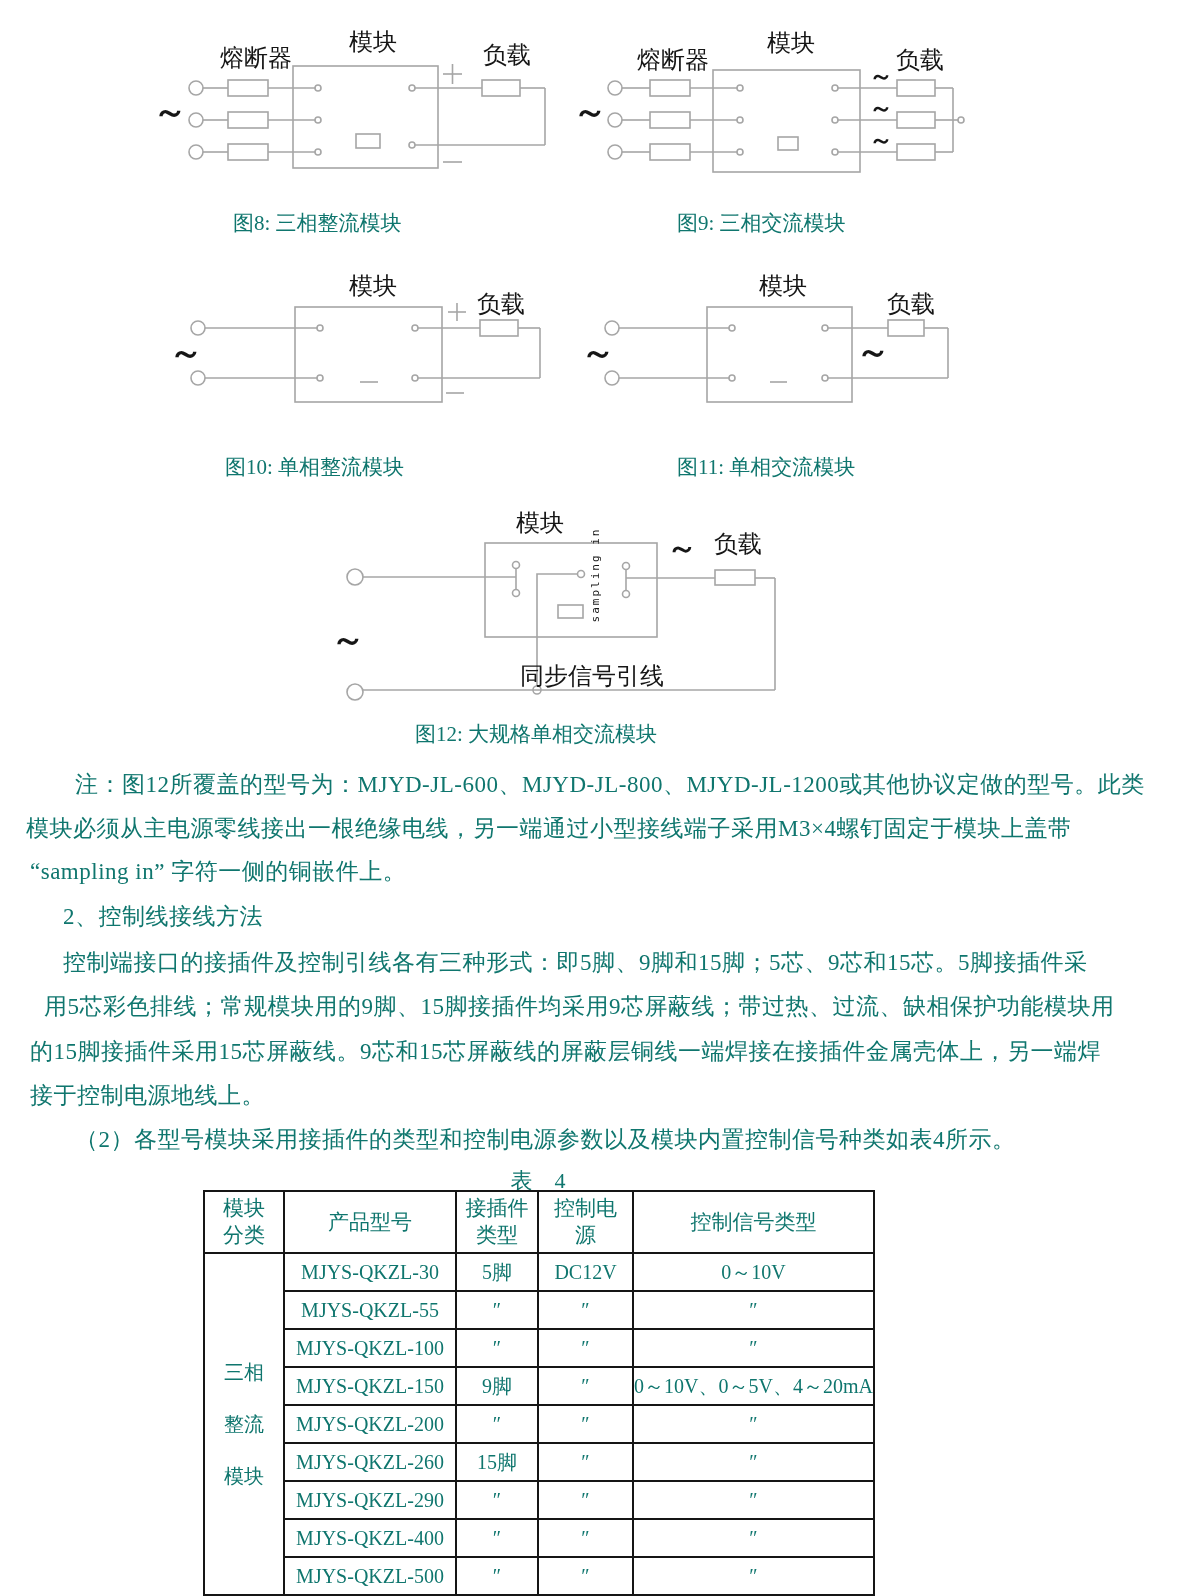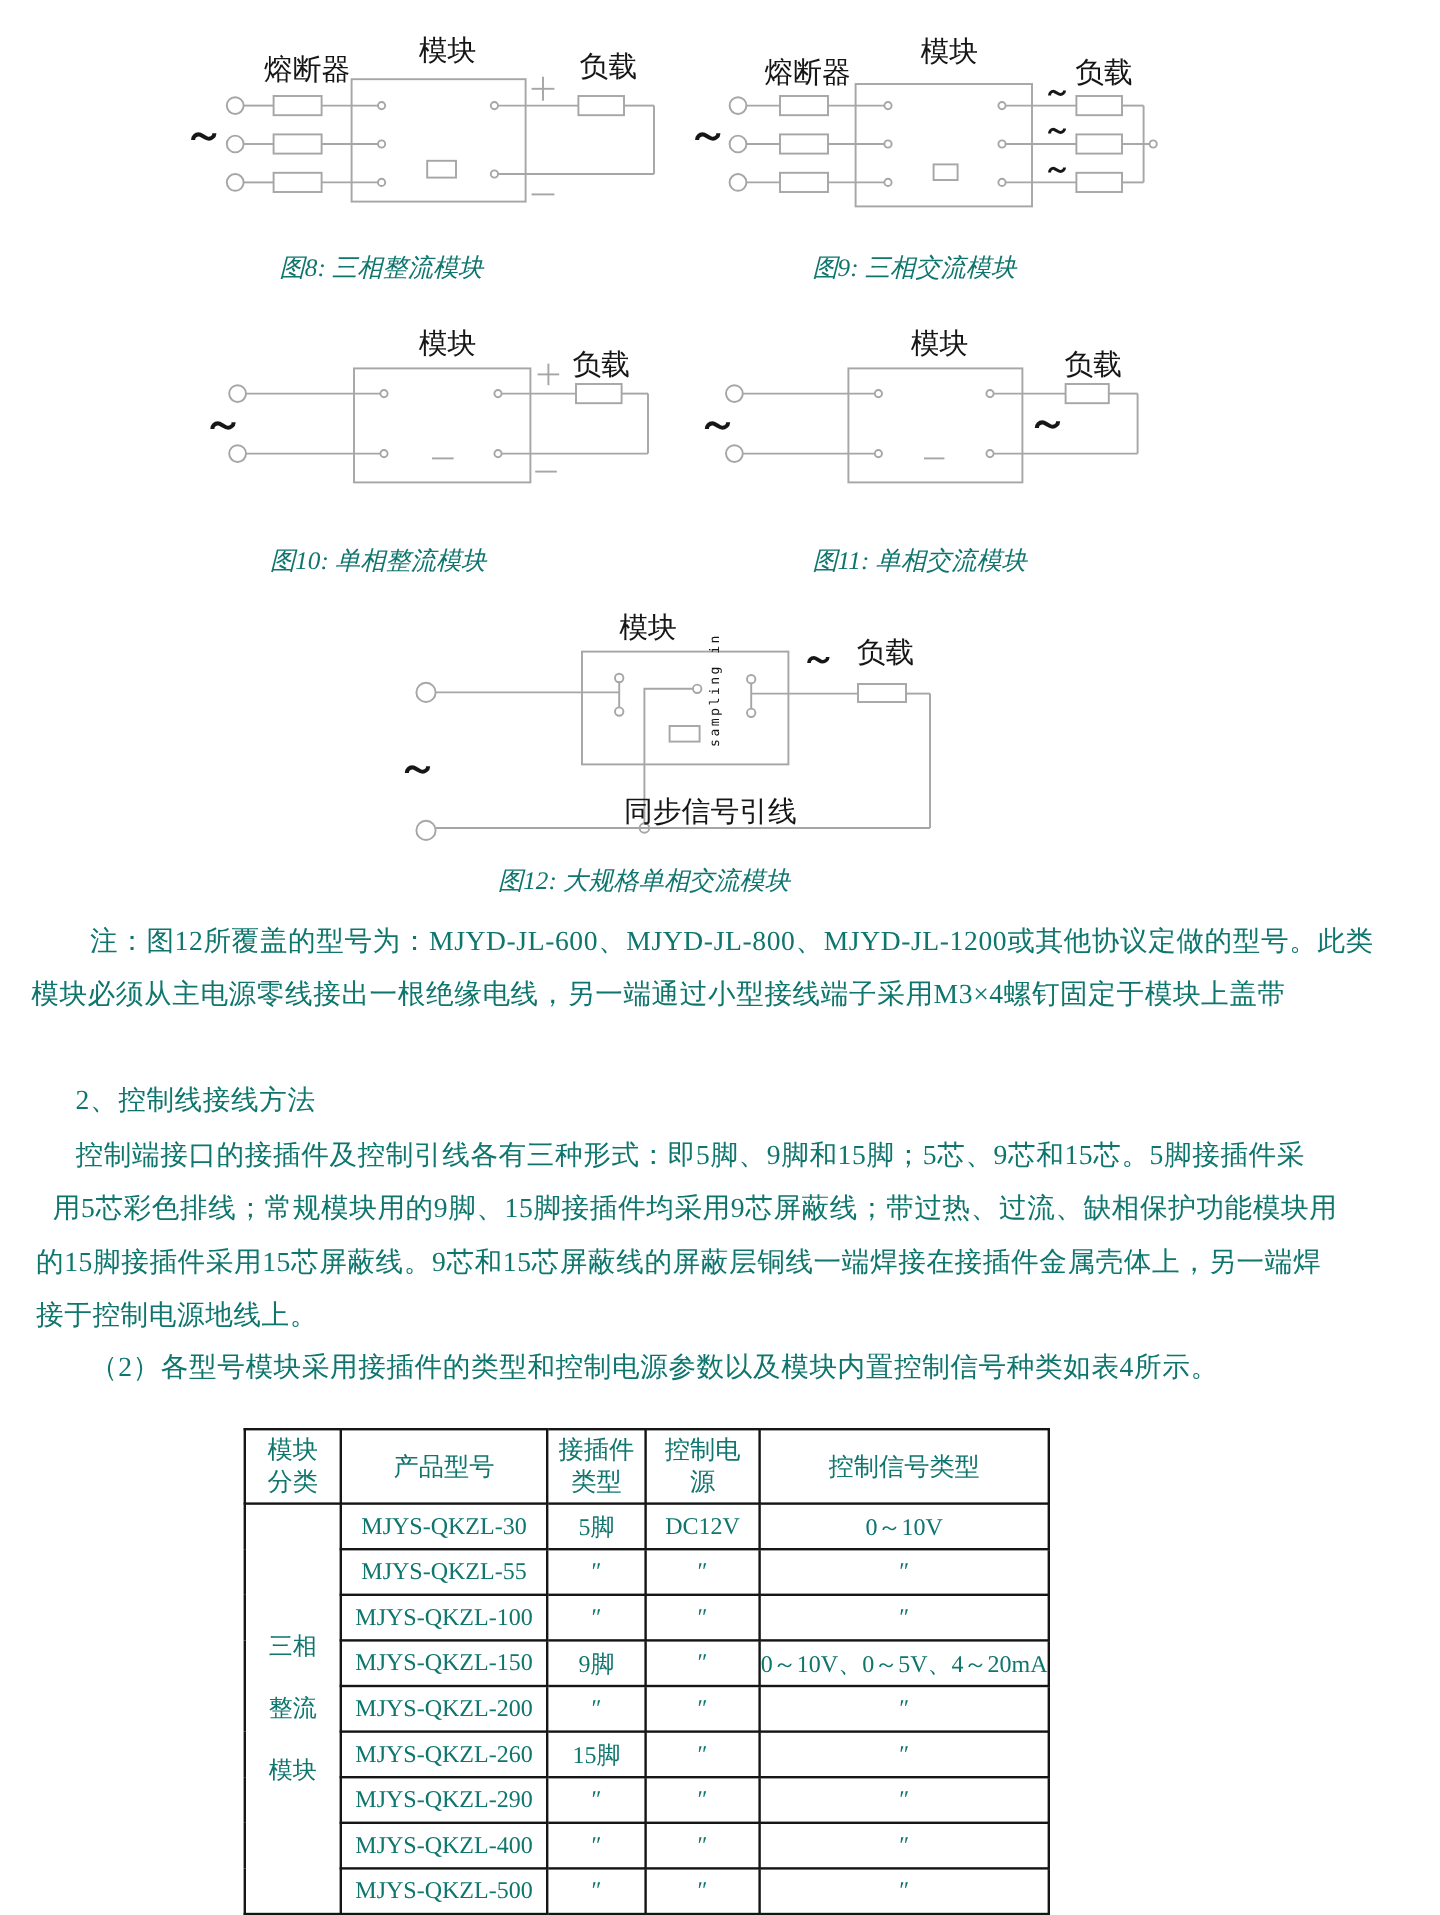--- a/index.html
+++ b/index.html
@@ -5,21 +5,21 @@
   html,body{margin:0;padding:0;background:#e8e8e8;}
   #page{position:relative;width:1200px;height:1596px;background:#ffffff;overflow:hidden;
         font-family:"Liberation Serif","DejaVu Serif",serif;color:#0f766e;}
   svg{position:absolute;overflow:visible;}
   svg line, svg rect, svg circle, svg polyline{stroke:#a6a6a6;stroke-width:1.6;fill:none;}
   svg circle{fill:#ffffff;}
   svg text{fill:#161616;font-family:"Liberation Serif","DejaVu Serif",serif;stroke:none;}
   .diag-label{font-size:24px;}
   .tilde{font-size:34px;font-weight:bold;}
   .tilde-sm{font-size:24px;font-weight:bold;}
-  .caption{position:absolute;font-size:21px;letter-spacing:0px;font-style:italic;}
+  .caption{position:absolute;font-size:21px;letter-spacing:0px;}
   .bodyline{position:absolute;font-size:23px;letter-spacing:0.5px;white-space:nowrap;}
   .tbl-title{position:absolute;left:203px;width:670px;top:1166px;text-align:center;font-size:22px;}
   table.t4{position:absolute;left:203px;top:1190px;width:670px;border-collapse:collapse;
            table-layout:fixed;}
   table.t4 th, table.t4 td{border:2px solid #151515;text-align:center;vertical-align:middle;
            font-weight:normal;padding:0;}
   table.t4 th{font-size:21px;line-height:27px;white-space:pre-line;height:60px;}
   table.t4 td{font-size:20px;height:36px;margin-left:20px;}
   td.model{text-align:left;padding-left:16px;font-size:20px;}
   td.category{font-size:21px;line-height:52px;white-space:pre-line;border-radius:16px;}
@@ -224,28 +224,30 @@
       <line x1="445" y1="80" x2="445" y2="192"></line>
       <line x1="445" y1="192" x2="33" y2="192"></line>
     </g>
     <text class="sync-label" x="190" y="186">同步信号引线</text>
   </svg>
 
   <div class="caption" style="left:415px;top:720px">图12: 大规格单相交流模块</div>
 
   <div class="bodyline" style="left:75px;top:769px">注：图12所覆盖的型号为：MJYD-JL-600、MJYD-JL-800、MJYD-JL-1200或其他协议定做的型号。此类</div>
   <div class="bodyline" style="left:26px;top:813px">模块必须从主电源零线接出一根绝缘电线，另一端通过小型接线端子采用M3×4螺钉固定于模块上盖带</div>
+  <div class="bodyline" style="left:30px;top:856px">“sampling  in” 字符一侧的铜嵌件上。</div>
 
   <div class="bodyline" style="left:63px;top:901px">2、控制线接线方法</div>
   <div class="bodyline" style="left:63px;top:947px">控制端接口的接插件及控制引线各有三种形式：即5脚、9脚和15脚；5芯、9芯和15芯。5脚接插件采</div>
   <div class="bodyline" style="left:44px;top:991px">用5芯彩色排线；常规模块用的9脚、15脚接插件均采用9芯屏蔽线；带过热、过流、缺相保护功能模块用</div>
   <div class="bodyline" style="left:30px;top:1036px">的15脚接插件采用15芯屏蔽线。9芯和15芯屏蔽线的屏蔽层铜线一端焊接在接插件金属壳体上，另一端焊</div>
   <div class="bodyline" style="left:30px;top:1080px">接于控制电源地线上。</div>
   <div class="bodyline" style="left:75px;top:1124px">（2）各型号模块采用接插件的类型和控制电源参数以及模块内置控制信号种类如表4所示。</div>
 
+  <div class="tbl-title">表　4</div>
 
   <table class="t4">
     <colgroup>
       <col style="width:80px">
         <col style="width:172px">
         <col style="width:82px">
         <col style="width:95px">
         <col style="width:241px">
     </colgroup>
     <thead>

